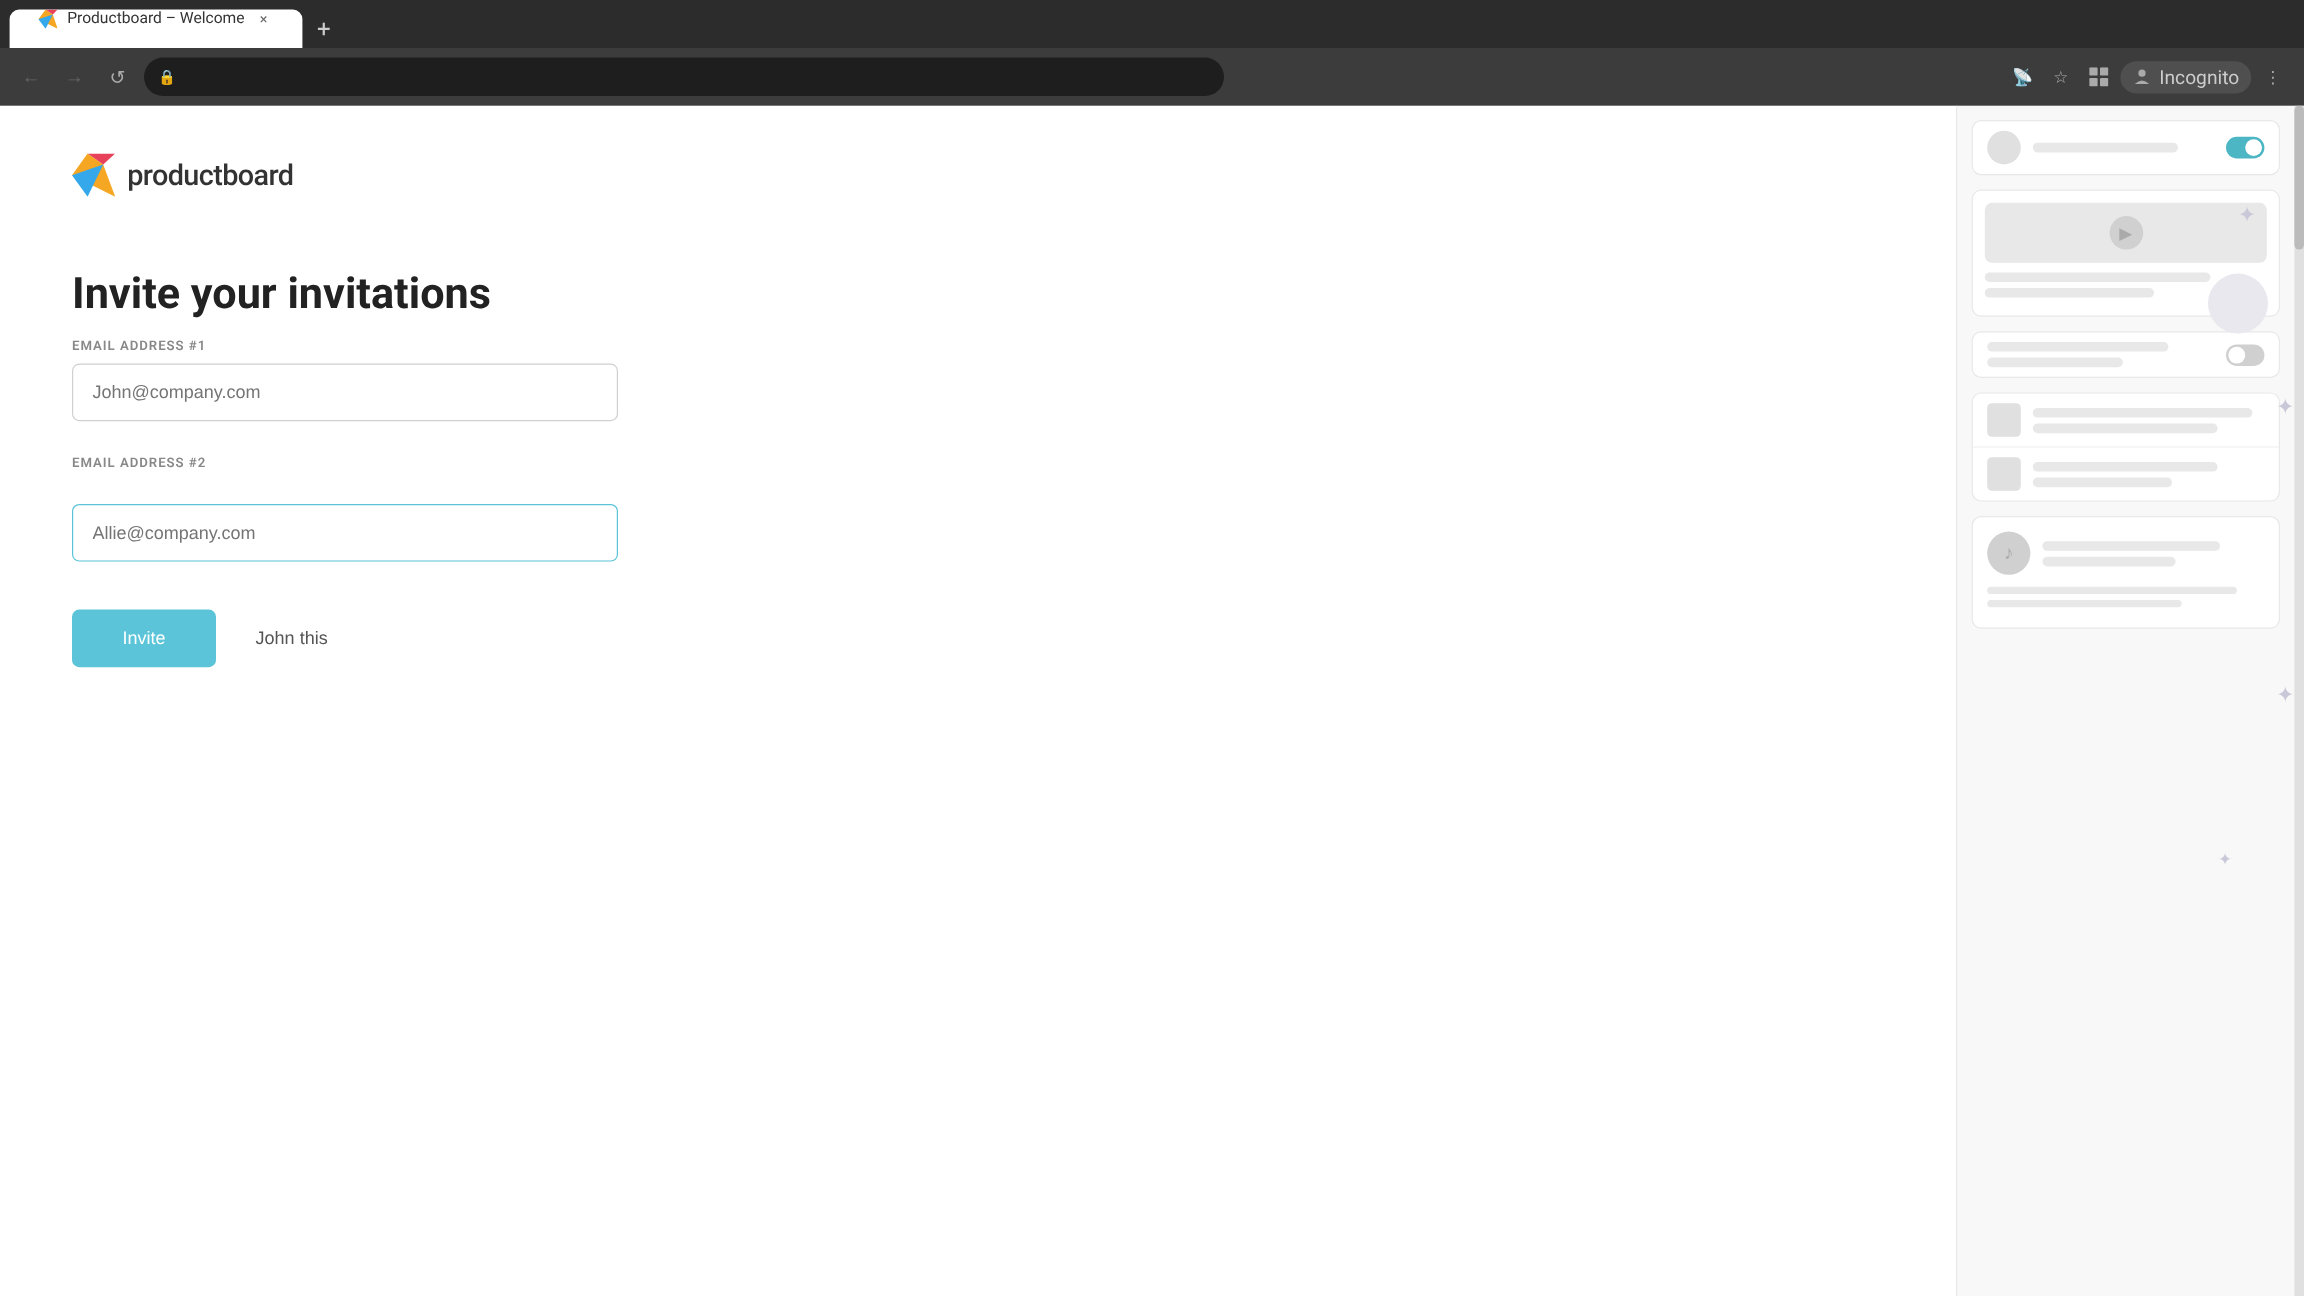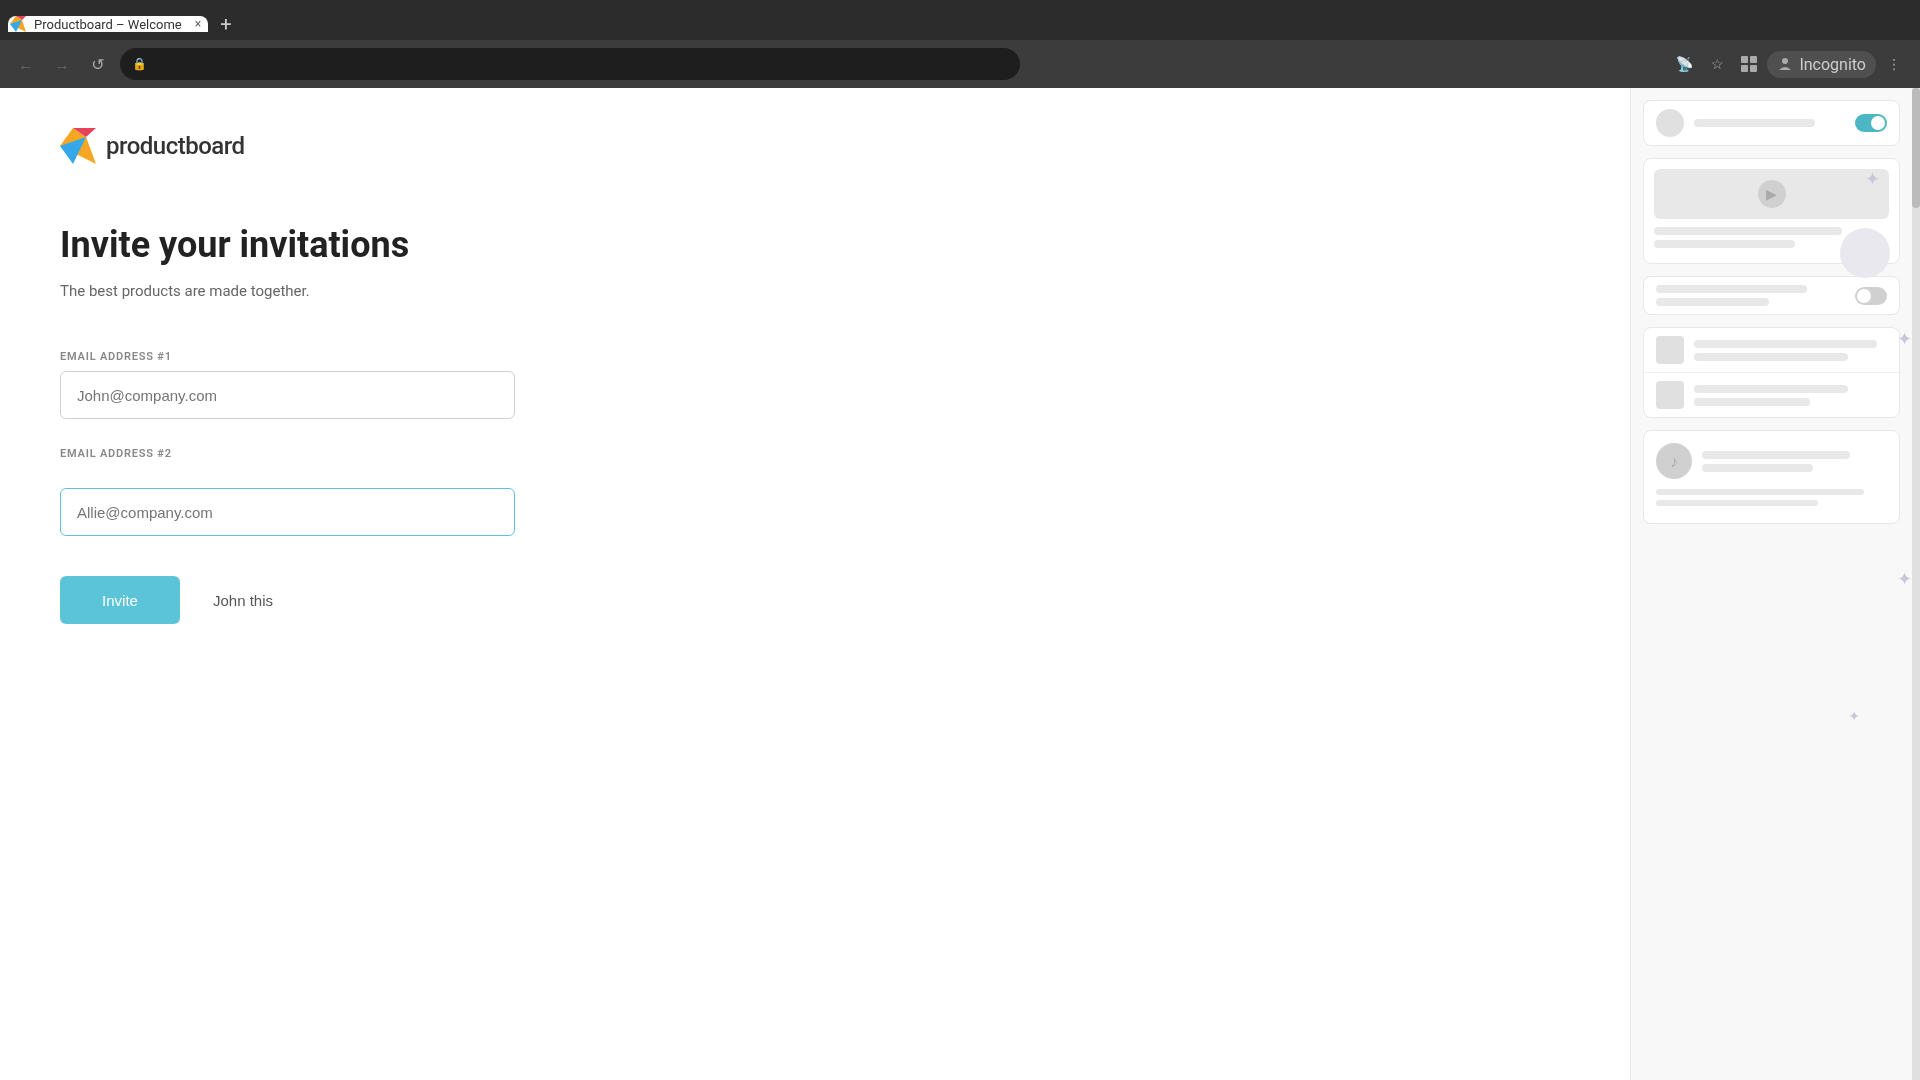--- a/index.html
+++ b/index.html
@@ -27,25 +27,25 @@
     .tab-bar {
       display: flex;
       align-items: center;
       padding: 8px 8px 0;
       height: 40px;
       background: #2c2c2c;
     }
 
     .tab {
       display: flex;
-      align-items: flex-end;
+      align-items: flex-start;
       background: #fff;
       border-radius: 8px 8px 0 0;
-      padding: 0 2px;
-      height: 16px;
+      padding: 0 24px;
+      height: 32px;
       min-width: 200px;
       gap: 8px;
       font-size: 13px;
       color: #333;
     }
 
     .tab-favicon {
       width: 16px;
       height: 16px;
       flex-shrink: 0;
@@ -487,21 +487,20 @@
               <polygon points="0,18 13,0 26,9 36,36" fill="#f5a623"></polygon>
               <polygon points="13,0 36,0 26,9" fill="#e8415a"></polygon>
               <polygon points="0,18 13,36 26,9" fill="#34a8eb"></polygon>
             </svg>
           </div>
           <span class="logo-text">productboard</span>
         </div>
       </div>
 
       <h1 class="invite-heading">Invite your invitations</h1>
-      <p class="invite-subtext">The best products are made together.</p>
 
       <div class="form-group">
         <label class="form-label">EMAIL ADDRESS #1</label>
         <input type="email" class="form-input" placeholder="John@company.com" style="">
       </div>
 
       <div class="form-group">
         <label class="form-label">EMAIL ADDRESS #2</label>
       </div>
 

